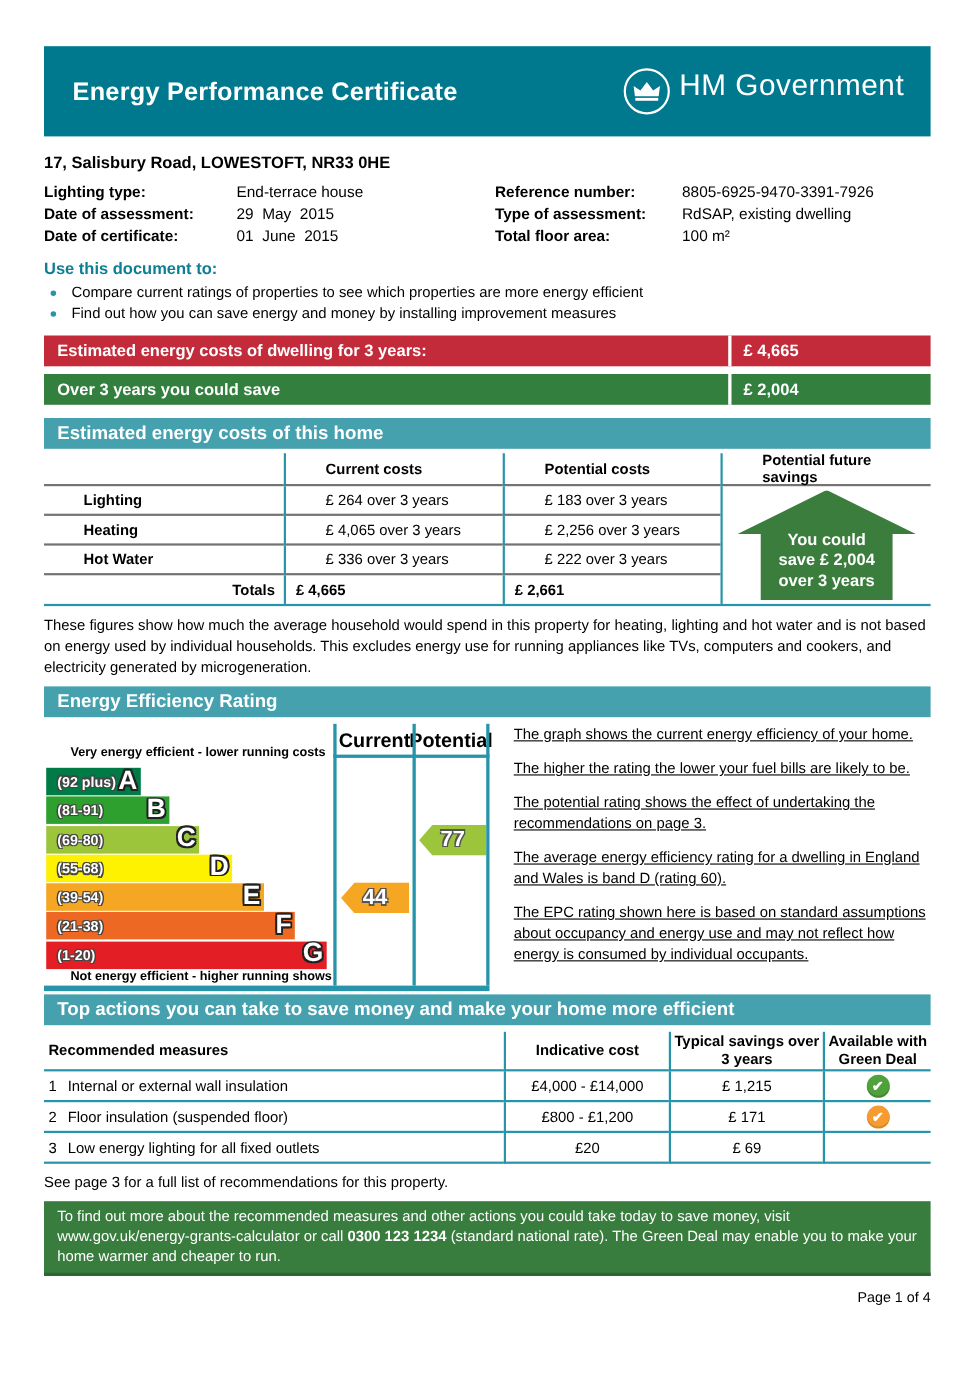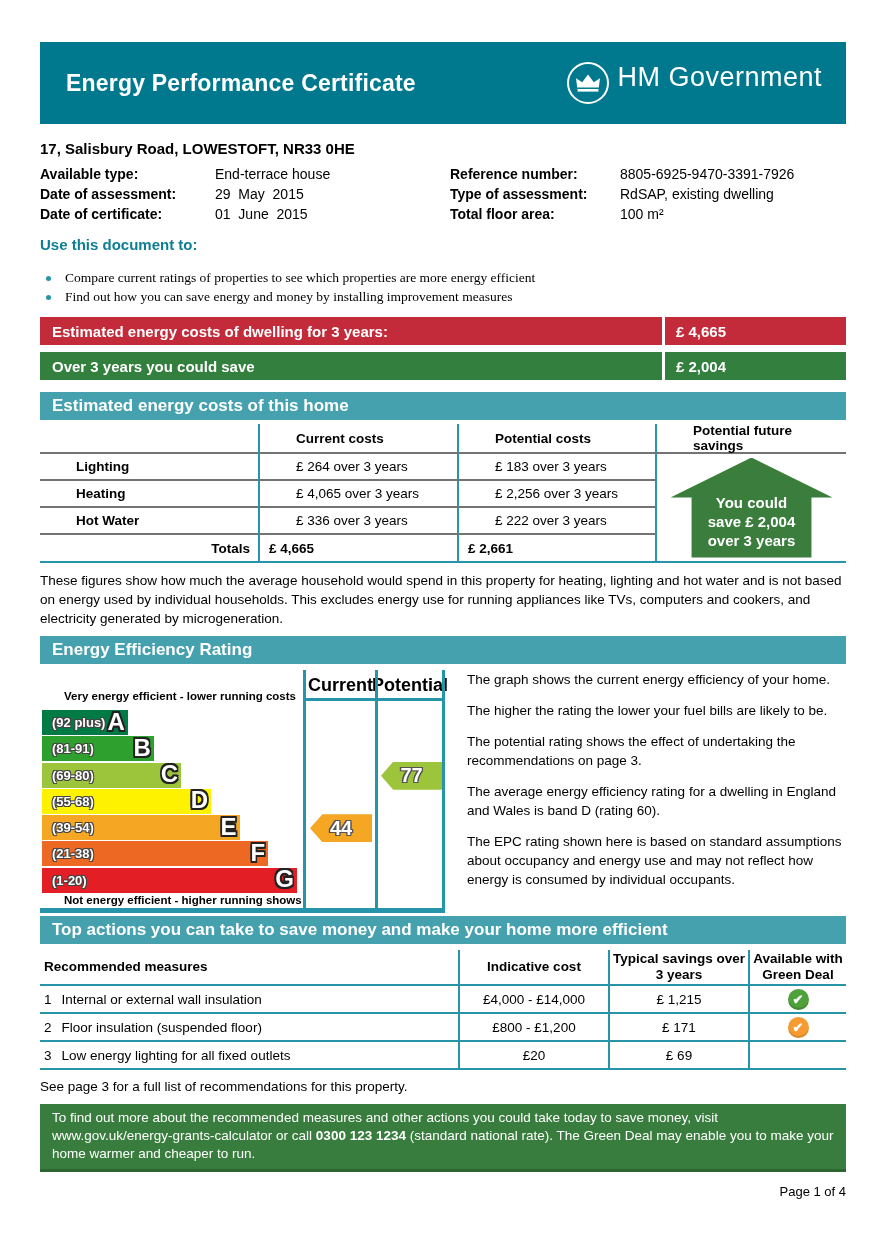--- a/index.html
+++ b/index.html
@@ -37,21 +37,21 @@
   .info-col { display:flex; flex-direction:column; }
   .info-col.left { width:410px; }
   .info-col.right { flex:1; }
   .info-row { display:flex; height:20px; align-items:center; font-size:14px; }
   .info-row .lbl { font-weight:bold; }
   .info-col.left .lbl { width:175px; }
   .info-col.right .lbl { width:170px; }
 
   
   .use-heading { margin-top:12px; height:20px; font-size:15px; font-weight:bold; color:#0e7f93; }
-  .bullets { margin-top:14px;font-family:Liberation Serif, serif; }
+  .bullets { margin-top:2px; }
   .bullet-row { display:flex; align-items:flex-start; height:19px; font-size:13.5px; }
   .bullet-dot { width:5px; height:5px; border-radius:50%; background:#2795a9; margin:6px 14px 0 6px; flex:0 0 auto; }
 
   
   .sum-bar { height:28px; display:flex; color:#fff; font-weight:bold; font-size:15px; }
   .sum-bar.red { margin-top:9px; background:#c32b3a; }
   .sum-bar.green { margin-top:7px; background:#337f3e; }
   .sum-label { flex:1; display:flex; align-items:center; padding-left:12px; }
   .sum-div { width:3px; background:#fff; }
   .sum-value { width:181px; display:flex; align-items:center; padding-left:11px; }
@@ -121,21 +121,21 @@
   .head-underline { position:absolute; left:263px; top:28px; width:142px; height:3px; background:#2795a9; }
   .chart-bottom-line { position:absolute; left:0; top:238px; width:405px; height:5px; background:#2795a9; }
   .rating-arrow {
     position:absolute; height:28px; clip-path:polygon(0% 50%, 20% 0%, 100% 0%, 100% 100%, 20% 100%);
     display:flex; align-items:center; justify-content:center;
     color:#fff; font-weight:bold; font-size:20px;
     text-shadow:-1.3px -1.3px 0 #555,1.3px -1.3px 0 #555,-1.3px 1.3px 0 #555,1.3px 1.3px 0 #555;
   }
   .arrow-cur { left:270px; width:62px; }
   .arrow-pot { left:341px; width:61px; }
-  .eer-text { flex:1; padding-left:22px; font-size:13.5px; line-height:19px; }
+  .eer-text { flex:1; padding-left:22px; font-size:13.5px; line-height:19px;text-decoration:underline; }
   .eer-text p { margin-bottom:12px; }
 
   
   .actions-table {
     margin-top:6px;
     display:grid;
     grid-template-columns:418px 150px 140px 1fr;
     grid-template-rows:36px 28px 28px 28px;
     font-size:13.5px;
   }
@@ -179,21 +179,21 @@
             </svg>
         </span>
         <span class="logo-text">HM Government</span>
       </div>
     </div>
 
     <div class="address">17, Salisbury Road, LOWESTOFT, NR33 0HE</div>
     <div class="info-grid">
       <div class="info-col left">
         <div class="info-row">
-            <span class="lbl">Available type:</span>
+            <span class="lbl">Lighting type:</span>
             <span class="ws-pre">End-terrace house</span>
           </div>
         <div class="info-row">
             <span class="lbl">Date of assessment:</span>
             <span class="ws-pre">29  May  2015</span>
           </div>
         <div class="info-row">
             <span class="lbl">Date of certificate:</span>
             <span class="ws-pre">01  June  2015</span>
           </div>

